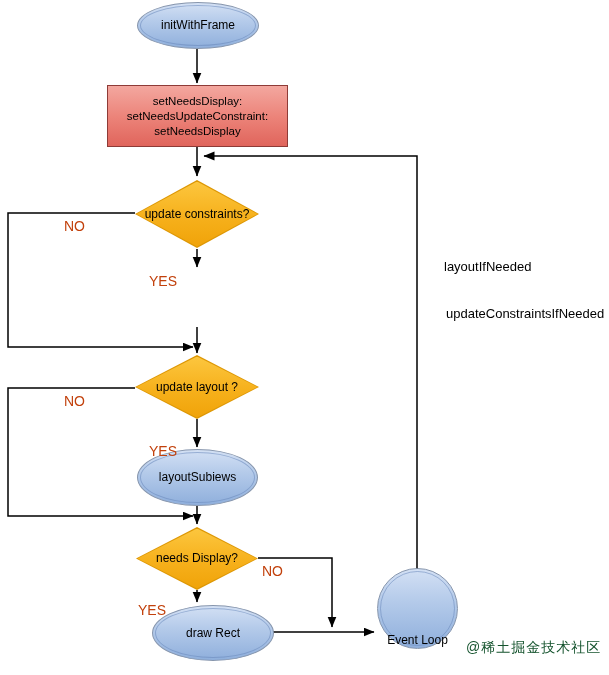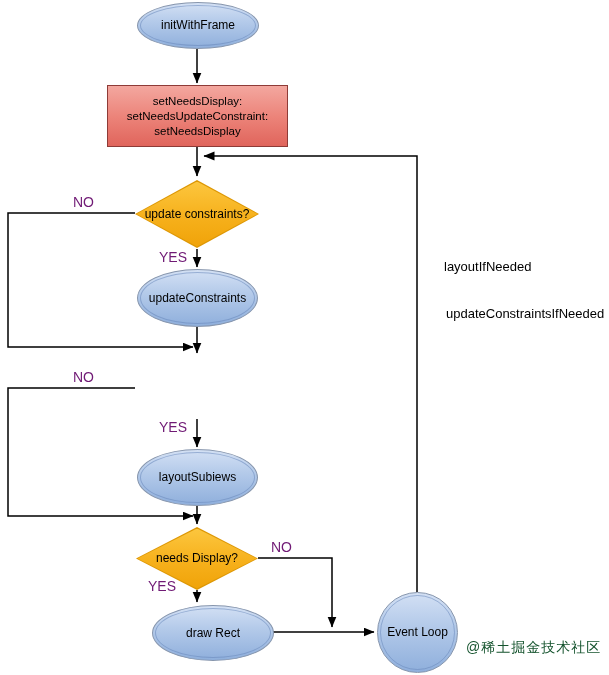--- a/index.html
+++ b/index.html
@@ -34,21 +34,21 @@
   .diamond { position:absolute; z-index:1; }
   .diamond .dborder { position:absolute; inset:0;
     clip-path:polygon(50% 0%, 100% 50%, 50% 100%, 0% 50%);
     background:#dd9704; }
   .diamond .dfill { position:absolute; inset:1.5px;
     clip-path:polygon(50% 0%, 100% 50%, 50% 100%, 0% 50%);
     background:linear-gradient(180deg, #fcc63e 0%, #f6b01b 55%, #f0a309 100%); }
   .diamond .label { position:absolute; inset:0; display:flex;
     align-items:center; justify-content:center;text-align:center; }
 
-  .edge-label { position:absolute; z-index:2; font-size:14px; color:#701a75; text-align:right; }
+  .edge-label { position:absolute; z-index:2; font-size:14px; color:#c2410c; text-align:left;margin-top:24px; }
   .side-label { position:absolute; z-index:2; font-size:13px; color:#000; }
   .watermark  { position:absolute; z-index:2; font-size:14px; color:#14532d; letter-spacing:1px; }
 </style>
 </head>
 <body>
 
 <div class="canvas">
 
   <svg class="connector-layer" width="609" height="675" viewBox="0 0 609 675">
     <defs>
@@ -81,40 +81,42 @@
     <span class="label">setNeedsUpdateConstraint:</span>
     <span class="label">setNeedsDisplay</span>
   </div>
 
   <div class="diamond" style="left:135px; top:180px; width:124px; height:68px;">
     <div class="dborder"></div>
     <div class="dfill"></div>
     <span class="label">update constraints?</span>
   </div>
 
-  <div class="node ellipse" style="left:137px; top:269px; width:121px; height:58px;">
-    <span class="label">updateConstraints</span>
+
+  <div class="diamond" style="left:135px; top:355px; width:124px; height:64px;">
+    <div class="dborder"></div>
+    <div class="dfill"></div>
+    <span class="label">update layout ?</span>
   </div>
-
 
   <div class="node ellipse" style="left:137px; top:449px; width:121px; height:57px;">
     <span class="label">layoutSubiews</span>
   </div>
 
   <div class="diamond" style="left:136px; top:527px; width:122px; height:63px;">
     <div class="dborder"></div>
     <div class="dfill"></div>
     <span class="label">needs Display?</span>
   </div>
 
   <div class="node ellipse" style="left:152px; top:605px; width:122px; height:56px;">
     <span class="label">draw Rect</span>
   </div>
 
-  <div class="node ellipse" style="left:377px; top:592px; width:81px; height:81px; font-size:12.5px;">
+  <div class="node ellipse" style="left:377px; top:568px; width:81px; height:81px; font-size:12.5px;align-items:flex-end;">
     <span class="label">Event Loop</span>
   </div>
 
   <div class="edge-label" style="left:64px; top:194px; width:30px;">NO</div>
   <div class="edge-label" style="left:149px; top:249px; width:38px;">YES</div>
   <div class="edge-label" style="left:64px; top:369px; width:30px;">NO</div>
   <div class="edge-label" style="left:149px; top:419px; width:38px;">YES</div>
   <div class="edge-label" style="left:262px; top:539px; width:30px;">NO</div>
   <div class="edge-label" style="left:138px; top:578px; width:38px;">YES</div>
 

